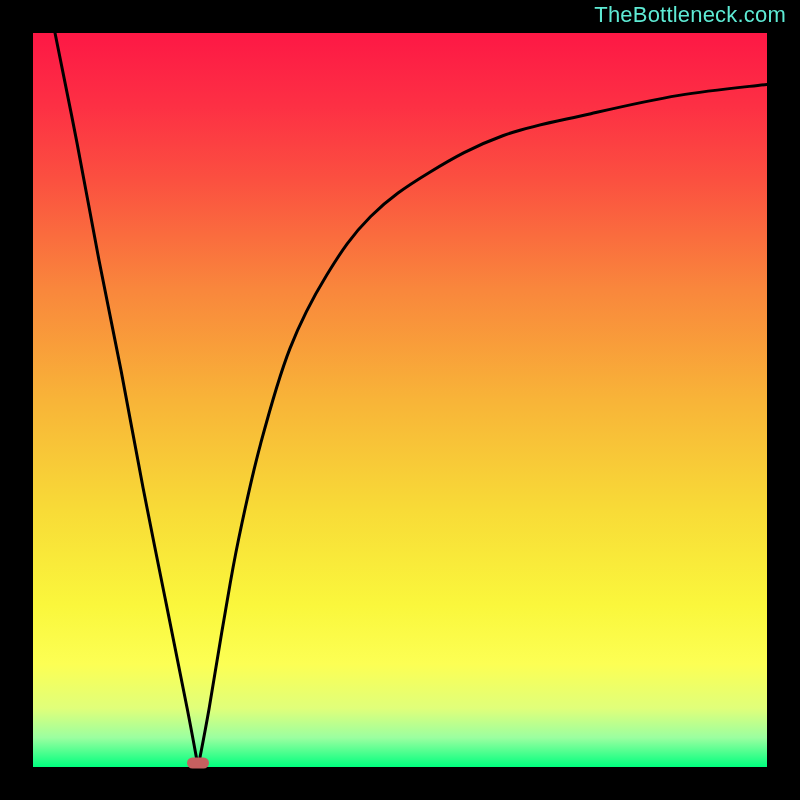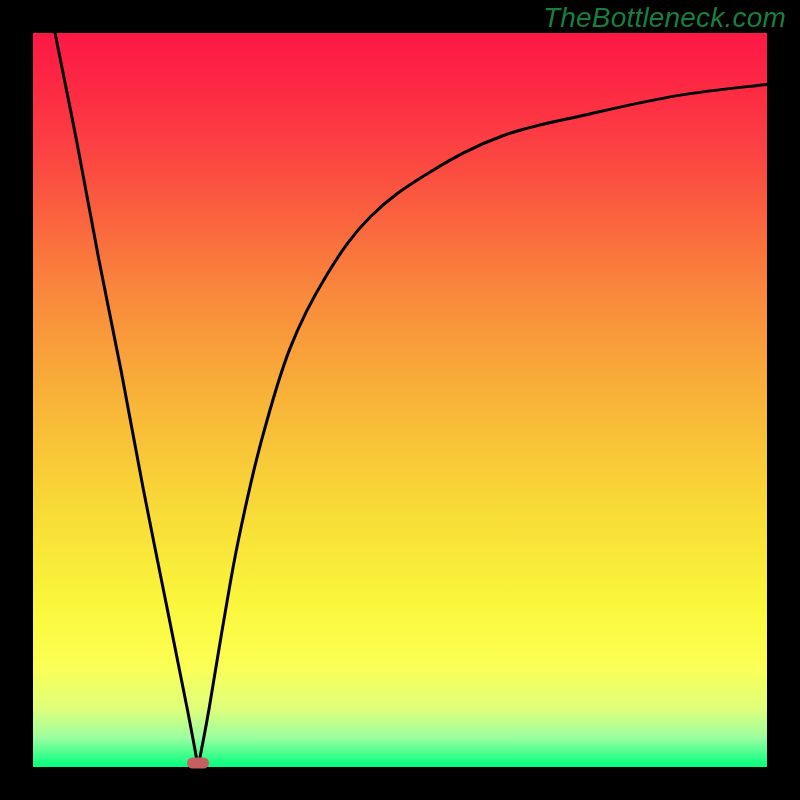--- a/index.html
+++ b/index.html
@@ -14,24 +14,23 @@
   .outer {
     position: relative;
     width: 800px;
     height: 800px;
     background: #000;
   }
   .attribution {
     position: absolute;
     top: 2px;
     right: 14px;
-    color: #15803d;
-    font-size: 28px;
+    color: #5eead4;
+    font-size: 22px;
     letter-spacing: 0.2px;
-    font-style: italic;
   }
   .plot-area {
     position: absolute;
     left: 33px;
     top: 33px;
     width: 734px;
     height: 734px;
   }
   .plot-area svg {
     display: block;

